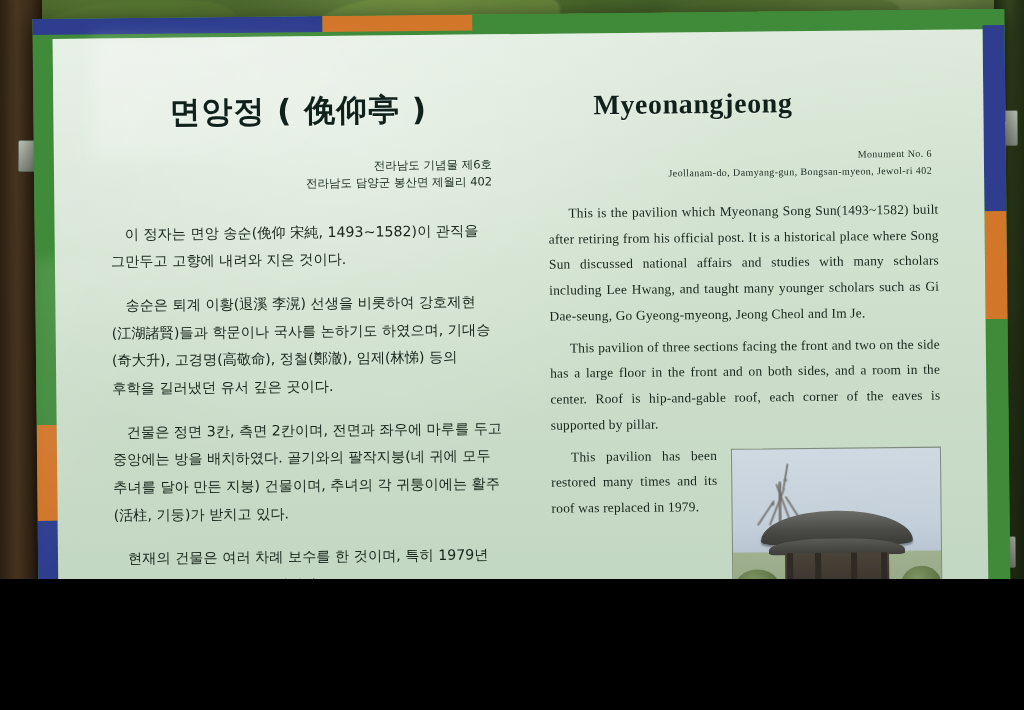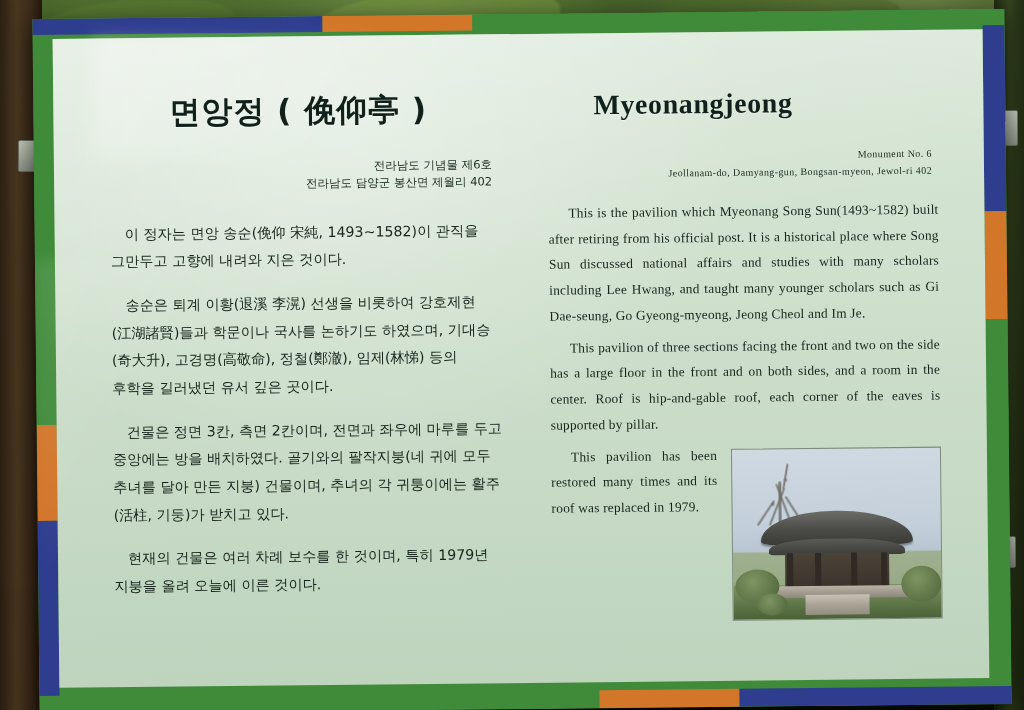--- a/index.html
+++ b/index.html
@@ -9,21 +9,21 @@
   }
   body {
     width: 1024px;
     height: 710px;
     overflow: hidden;
     font-family: "Liberation Serif", serif;
   }
   #scene {
     position: relative;
     width: 1024px;
-    height: 710px;
+    height: 579px;
     overflow: hidden;
     background: #0f172a;
   }
   
   .bg {
     position: absolute;
     inset: 0;
     background:
       radial-gradient(circle at 12% 8%, rgba(120,160,70,0.55) 0 6%, rgba(0,0,0,0) 28%),
       radial-gradient(circle at 38% 4%, rgba(150,185,95,0.50) 0 5%, rgba(0,0,0,0) 24%),

